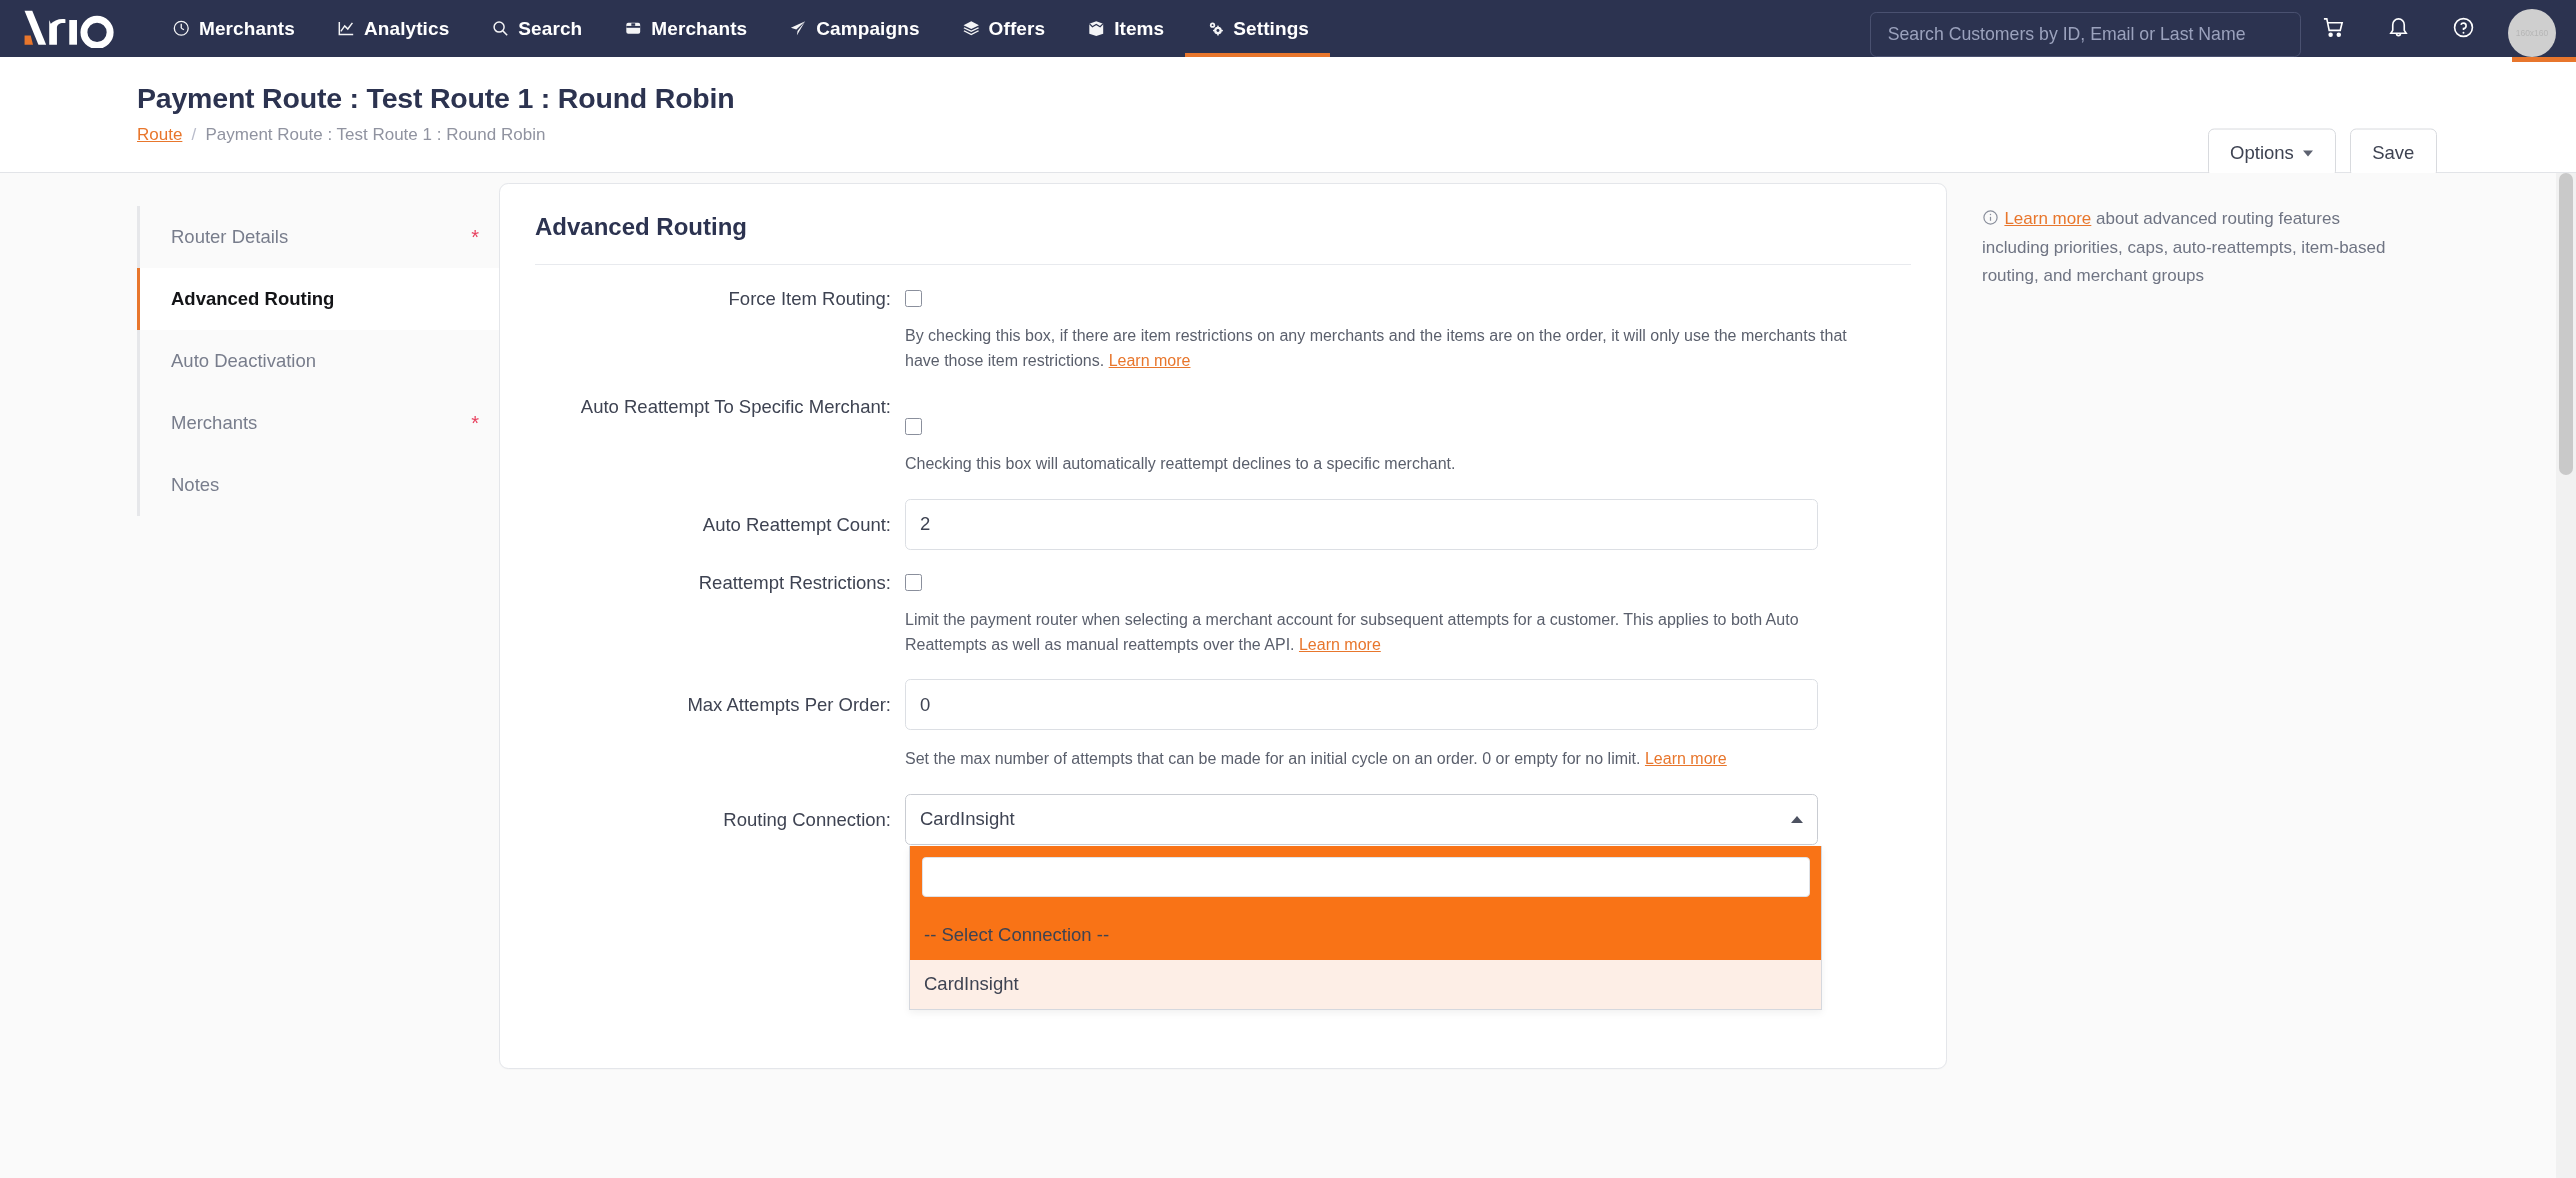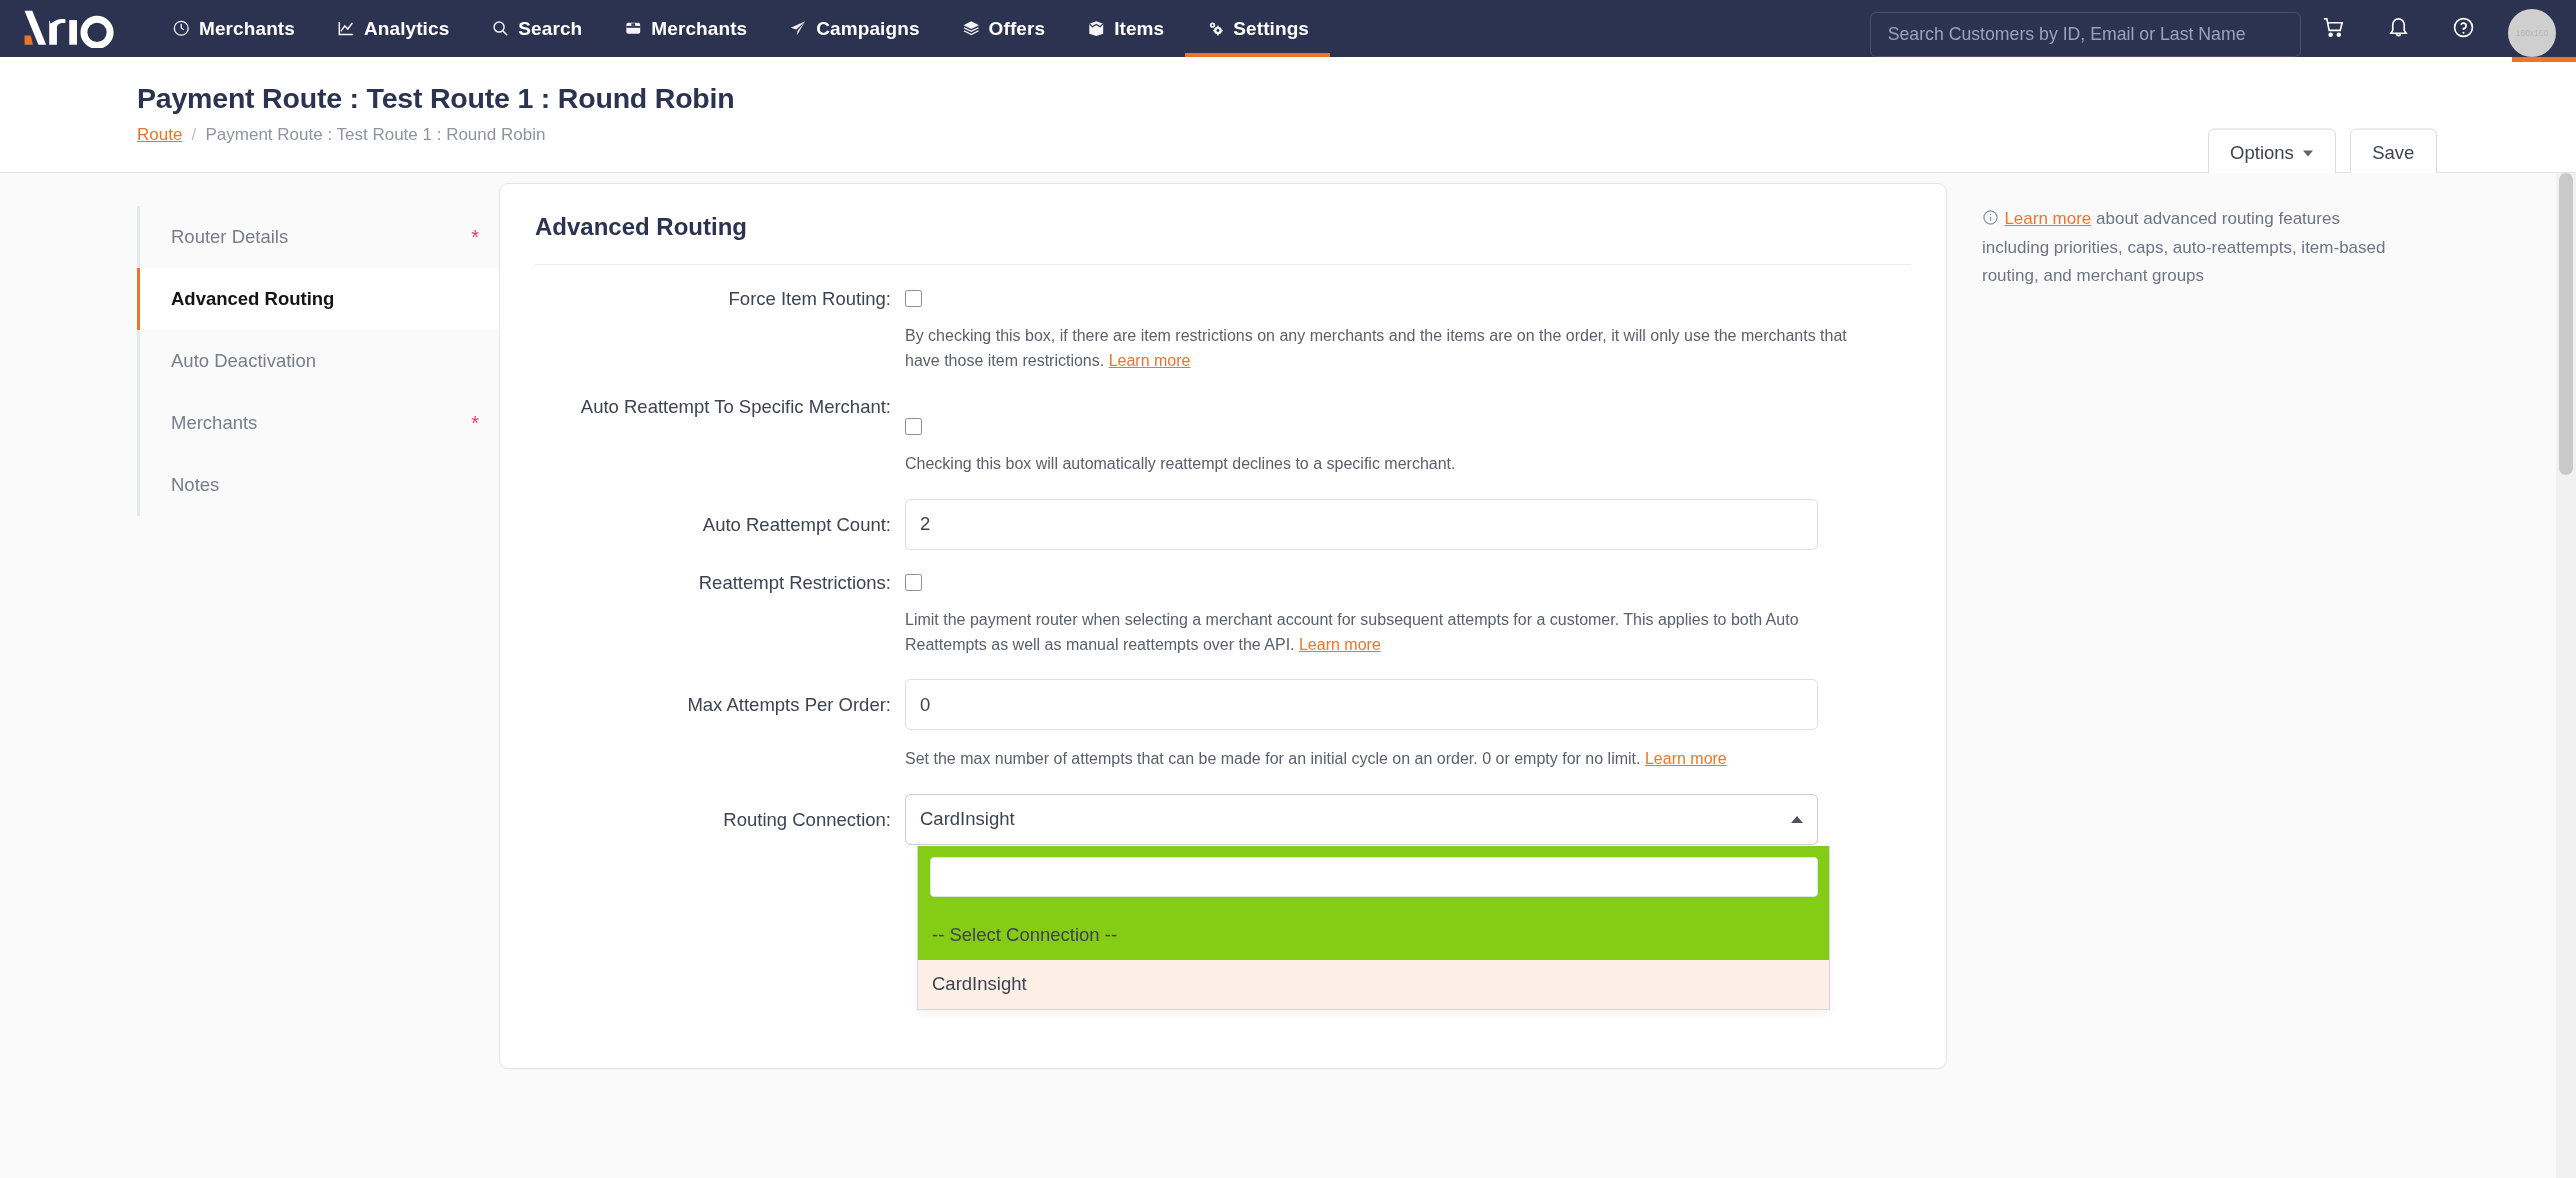--- a/index.html
+++ b/index.html
@@ -253,23 +253,23 @@
   }
   .caret-up {
     margin-left: auto;
     width: 0; height: 0;
     border-left: 6.2px solid transparent;
     border-right: 6.2px solid transparent;
     border-bottom: 7px solid #4d5261;
   }
   .dropdown {
     position: absolute;
-    top: 52px; left: 12px;
+    top: 52px; left: 4px;
     width: 913px;
-    background: #84cc16;
+    background: #f97316;
     border: 0.8px solid #d5d8de;
     border-top: none;
     box-shadow: 0 3.1px 7.7px rgba(0,0,0,.06);
     z-index: 20;
     padding: 10.8px 0 0 0;
   }
   .dd-search {
     display: block;
     width: 888px;
     margin: 0 12.3px 14px 12.3px;

